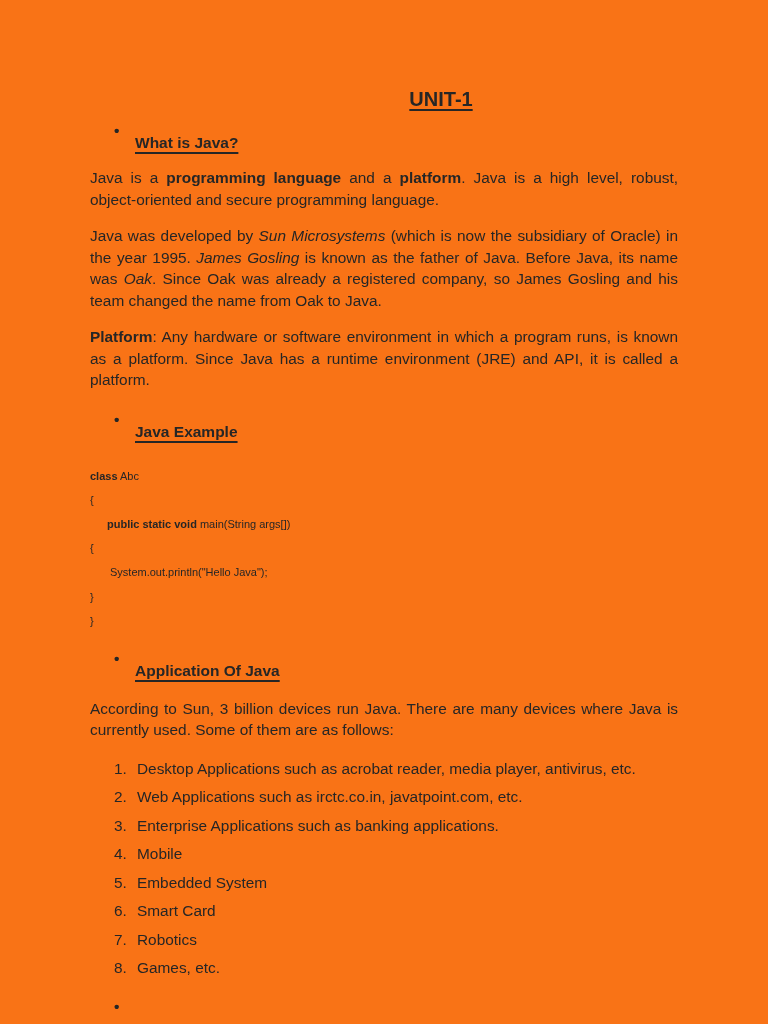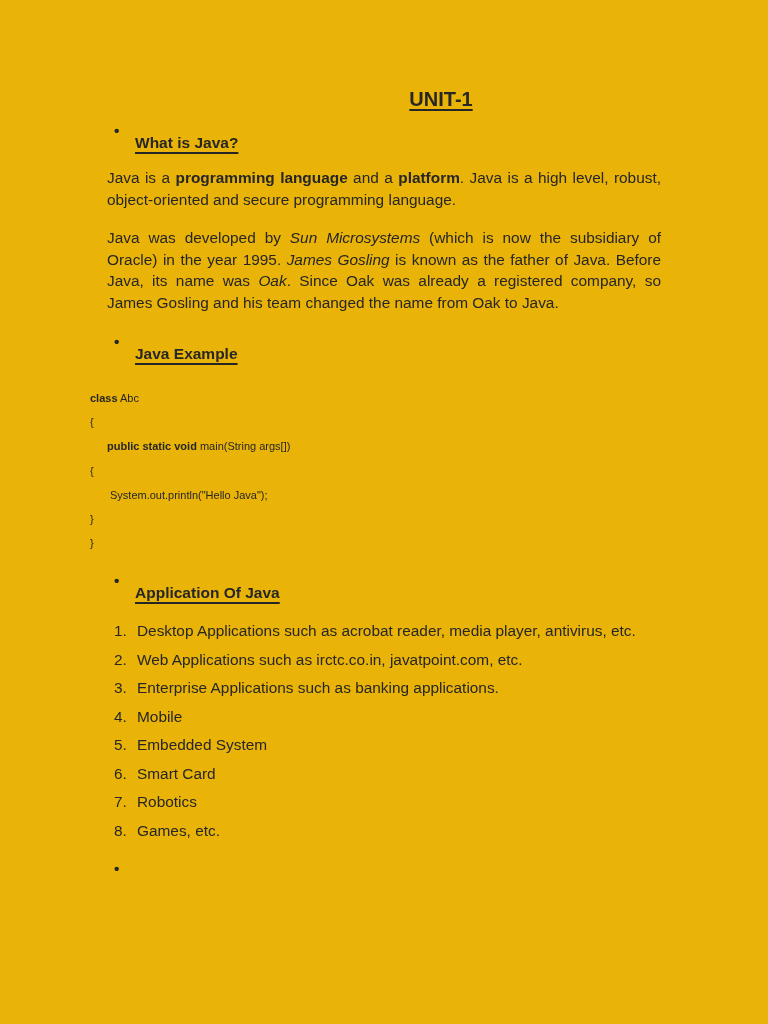--- a/index.html
+++ b/index.html
@@ -12,21 +12,21 @@
     height: 1024px;
     overflow: hidden;
     font-family: "Liberation Sans", sans-serif;
     color: #262626;
   }
   .page {
     box-sizing: border-box;
     width: 768px;
     height: 1024px;
     padding: 86px 90px 0 90px;
-    background: #eab308;
+    background: #f97316;
   }
   
   .doc-title {
     margin: 0;
     font-size: 20px;
     line-height: 26px;
     font-weight: bold;
     text-align: center;
   }
   .doc-title .title-text {
@@ -55,21 +55,21 @@
     text-decoration-thickness: 1.5px;
     text-underline-offset: 3.5px;
     margin-top: 12px;
   }
   .h-what        { margin: 8px 0 0 0; }
   .h-example     { margin: 18px 0 0 0; }
   .h-application { margin: 15px 0 0 0; }
   .h-types       { margin: 17px 0 0 0; }
 
   .para {
-    margin: 17px;
+    margin: 0;
     font-size: 15.4px;
     line-height: 21.5px;
   }
   .justify { text-align: justify; }
   .p-intro    { margin-top: 14px; }
   .p-history  { margin-top: 15px; }
   .p-platform { margin-top: 15px; }
   .p-apps     { margin-top: 17px; }
   .p-types    { margin-top: 19px; }
 
@@ -111,20 +111,21 @@
 
   <div class="bullet-heading h-what">
     <span class="dot">•</span>
     <span class="bh-text">What is Java?</span>
   </div>
 
   <p class="para p-intro justify"><span>Java is a </span><b>programming language</b><span> and a </span><b>platform</b><span>. Java is a high level, robust, object-oriented and secure programming language.</span></p>
 
   <p class="para p-history justify"><span>Java was developed by </span><i>Sun Microsystems</i><span> (which is now the subsidiary of Oracle) in the year 1995. </span><i>James Gosling</i><span> is known as the father of Java. Before Java, its name was </span><i>Oak</i><span>. Since Oak was already a registered company, so James Gosling and his team changed the name from Oak to Java.</span></p>
 
+  <p class="para p-platform justify"><b>Platform</b><span>: Any hardware or software environment in which a program runs, is known as a platform. Since Java has a runtime environment (JRE) and API, it is called a platform.</span></p>
 
   <div class="bullet-heading h-example">
     <span class="dot">•</span>
     <span class="bh-text">Java Example</span>
   </div>
 
   <div class="code-block">
     <div class="code-line"><b>class</b><span> Abc</span></div>
     <div class="code-line">{</div>
     <div class="code-line ind-a"><b>public static void</b><span> main(String args[])</span></div>
@@ -132,20 +133,21 @@
     <div class="code-line ind-b">System.out.println("Hello Java");</div>
     <div class="code-line">}</div>
     <div class="code-line">}</div>
   </div>
 
   <div class="bullet-heading h-application">
     <span class="dot">•</span>
     <span class="bh-text">Application Of Java</span>
   </div>
 
+  <p class="para p-apps justify">According to Sun, 3 billion devices run Java. There are many devices where Java is currently used. Some of them are as follows:</p>
 
   <ol class="apps-list">
     <li>
       <span class="num">1.</span>
       <span>Desktop Applications such as acrobat reader, media player, antivirus, etc.</span>
     </li>
     <li>
       <span class="num">2.</span>
       <span>Web Applications such as irctc.co.in, javatpoint.com, etc.</span>
     </li>

